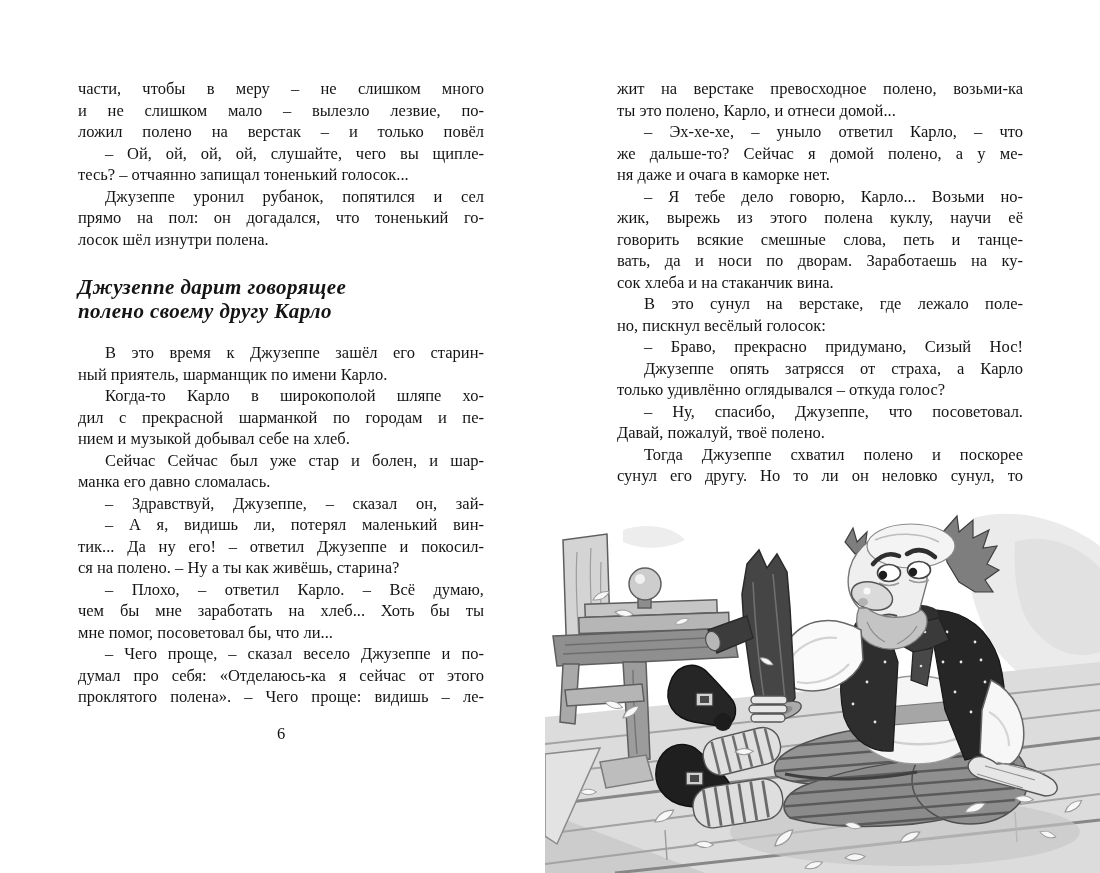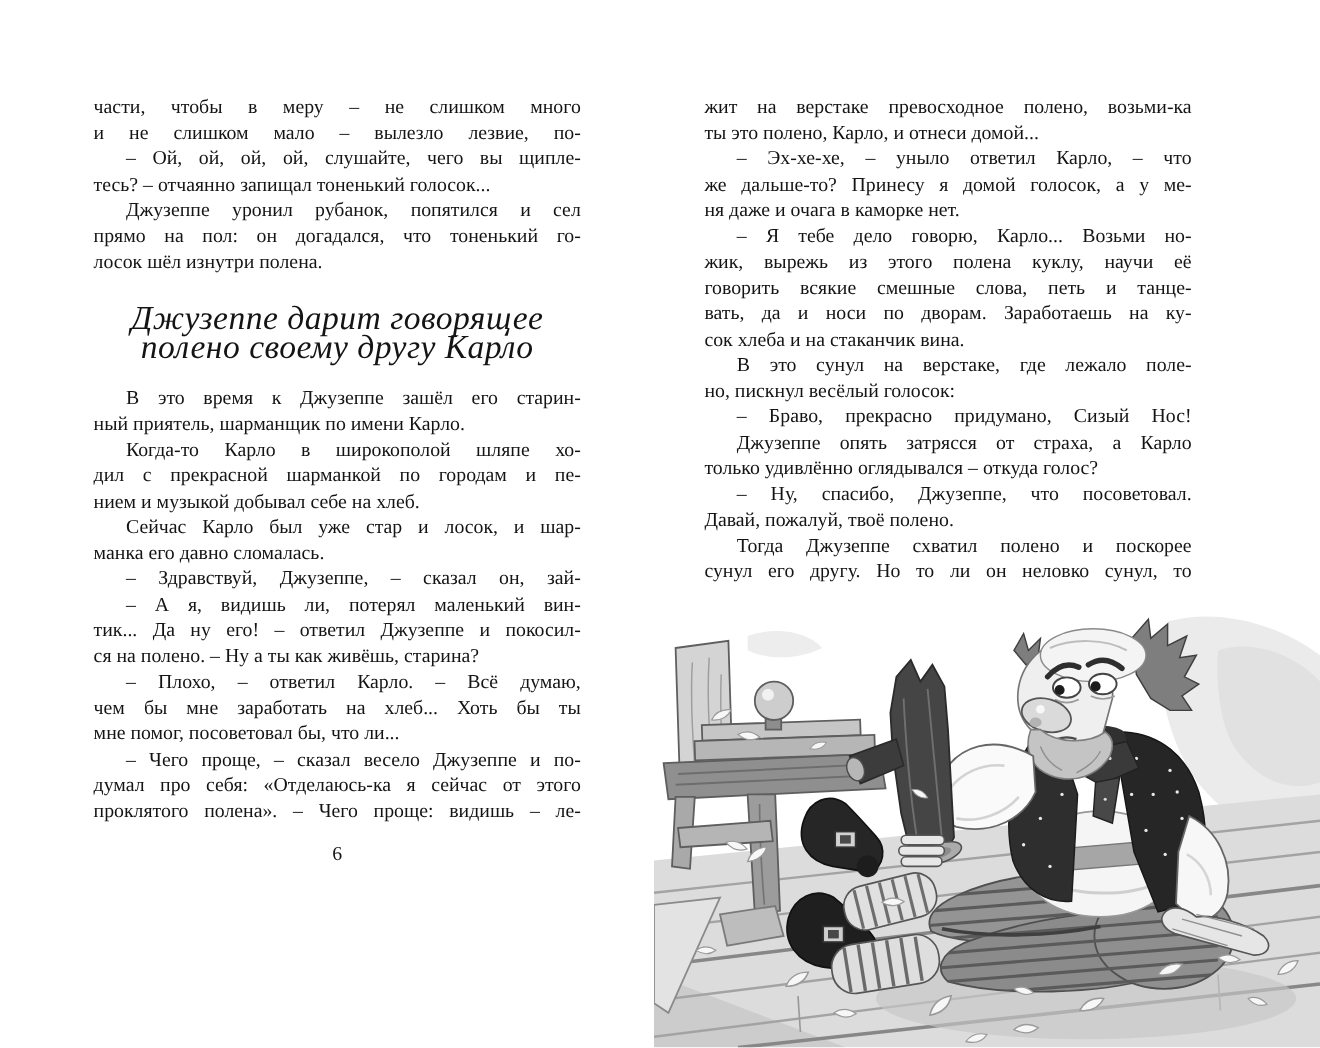--- a/index.html
+++ b/index.html
@@ -3,45 +3,46 @@
 <meta charset="utf-8">
 <style>
   html,body{margin:0;padding:0}
   body{
     width:1100px;height:873px;position:relative;overflow:hidden;
     background:#ffffff;color:#141414;
     font-family:"Liberation Serif","DejaVu Serif",serif;
   }
   .column{position:absolute;top:78px;width:406px}
   #left-col{left:78px}
-  #right-col{left:587px}
+  #right-col{left:617px}
   .para{margin:0;padding:0}
   .pline{
     font-size:16.5px;line-height:21.5px;letter-spacing:0;
     text-align:justify;text-align-last:justify;
   }
   .pline.indent{text-indent:27px}
   .pline.plast{text-align-last:left}
   .chapter-heading{
-    margin:25px 0 19px;text-align:center;
-    font-style:italic;font-weight:normal;
-    font-size:28px;line-height:24px;letter-spacing:.4px;
+    margin:25px 0 19px;
+    font-style:italic;font-weight:bold;
+    font-size:21px;line-height:24px;letter-spacing:.4px;
   }
   .page-number{margin-top:15px;text-align:center;font-size:16.5px;line-height:21px}
   .illustration{position:absolute;left:545px;top:512px;width:555px;height:361px}
   .illustration svg{display:block;width:100%;height:100%}
 </style>
 </head>
 <body>
 
 <div class="column" id="left-col">
   <div>
       <div class="para">
         <div class="pline">части, чтобы в меру – не слишком много</div>
         <div class="pline">и не слишком мало – вылезло лезвие, по-</div>
+        <div class="pline">ложил полено на верстак – и только повёл</div>
       </div>
       <div class="para">
         <div class="pline indent">– Ой, ой, ой, ой, слушайте, чего вы щипле-</div>
         <div class="pline plast">тесь? – отчаянно запищал тоненький голосок...</div>
       </div>
       <div class="para">
         <div class="pline indent">Джузеппе уронил рубанок, попятился и сел</div>
         <div class="pline">прямо на пол: он догадался, что тоненький го-</div>
         <div class="pline plast">лосок шёл изнутри полена.</div>
       </div>
@@ -54,21 +55,21 @@
       <div class="para">
         <div class="pline indent">В это время к Джузеппе зашёл его старин-</div>
         <div class="pline plast">ный приятель, шарманщик по имени Карло.</div>
       </div>
       <div class="para">
         <div class="pline indent">Когда-то Карло в широкополой шляпе хо-</div>
         <div class="pline">дил с прекрасной шарманкой по городам и пе-</div>
         <div class="pline plast">нием и музыкой добывал себе на хлеб.</div>
       </div>
       <div class="para">
-        <div class="pline indent">Сейчас Карло был уже стар и лосок, и шар-</div>
+        <div class="pline indent">Сейчас Сейчас был уже стар и болен, и шар-</div>
         <div class="pline plast">манка его давно сломалась.</div>
       </div>
       <div class="para">
         <div class="pline indent">– Здравствуй, Джузеппе, – сказал он, зай-</div>
       </div>
       <div class="para">
         <div class="pline indent">– А я, видишь ли, потерял маленький вин-</div>
         <div class="pline">тик... Да ну его! – ответил Джузеппе и покосил-</div>
         <div class="pline plast">ся на полено. – Ну а ты как живёшь, старина?</div>
       </div>
@@ -87,21 +88,21 @@
 </div>
 
 <div class="column" id="right-col">
   <div>
       <div class="para">
         <div class="pline">жит на верстаке превосходное полено, возьми-ка</div>
         <div class="pline plast">ты это полено, Карло, и отнеси домой...</div>
       </div>
       <div class="para">
         <div class="pline indent">– Эх-хе-хе, – уныло ответил Карло, – что</div>
-        <div class="pline">же дальше-то? Принесу я домой голосок, а у ме-</div>
+        <div class="pline">же дальше-то? Сейчас я домой полено, а у ме-</div>
         <div class="pline plast">ня даже и очага в каморке нет.</div>
       </div>
       <div class="para">
         <div class="pline indent">– Я тебе дело говорю, Карло... Возьми но-</div>
         <div class="pline">жик, вырежь из этого полена куклу, научи её</div>
         <div class="pline">говорить всякие смешные слова, петь и танце-</div>
         <div class="pline">вать, да и носи по дворам. Заработаешь на ку-</div>
         <div class="pline plast">сок хлеба и на стаканчик вина.</div>
       </div>
       <div class="para">

